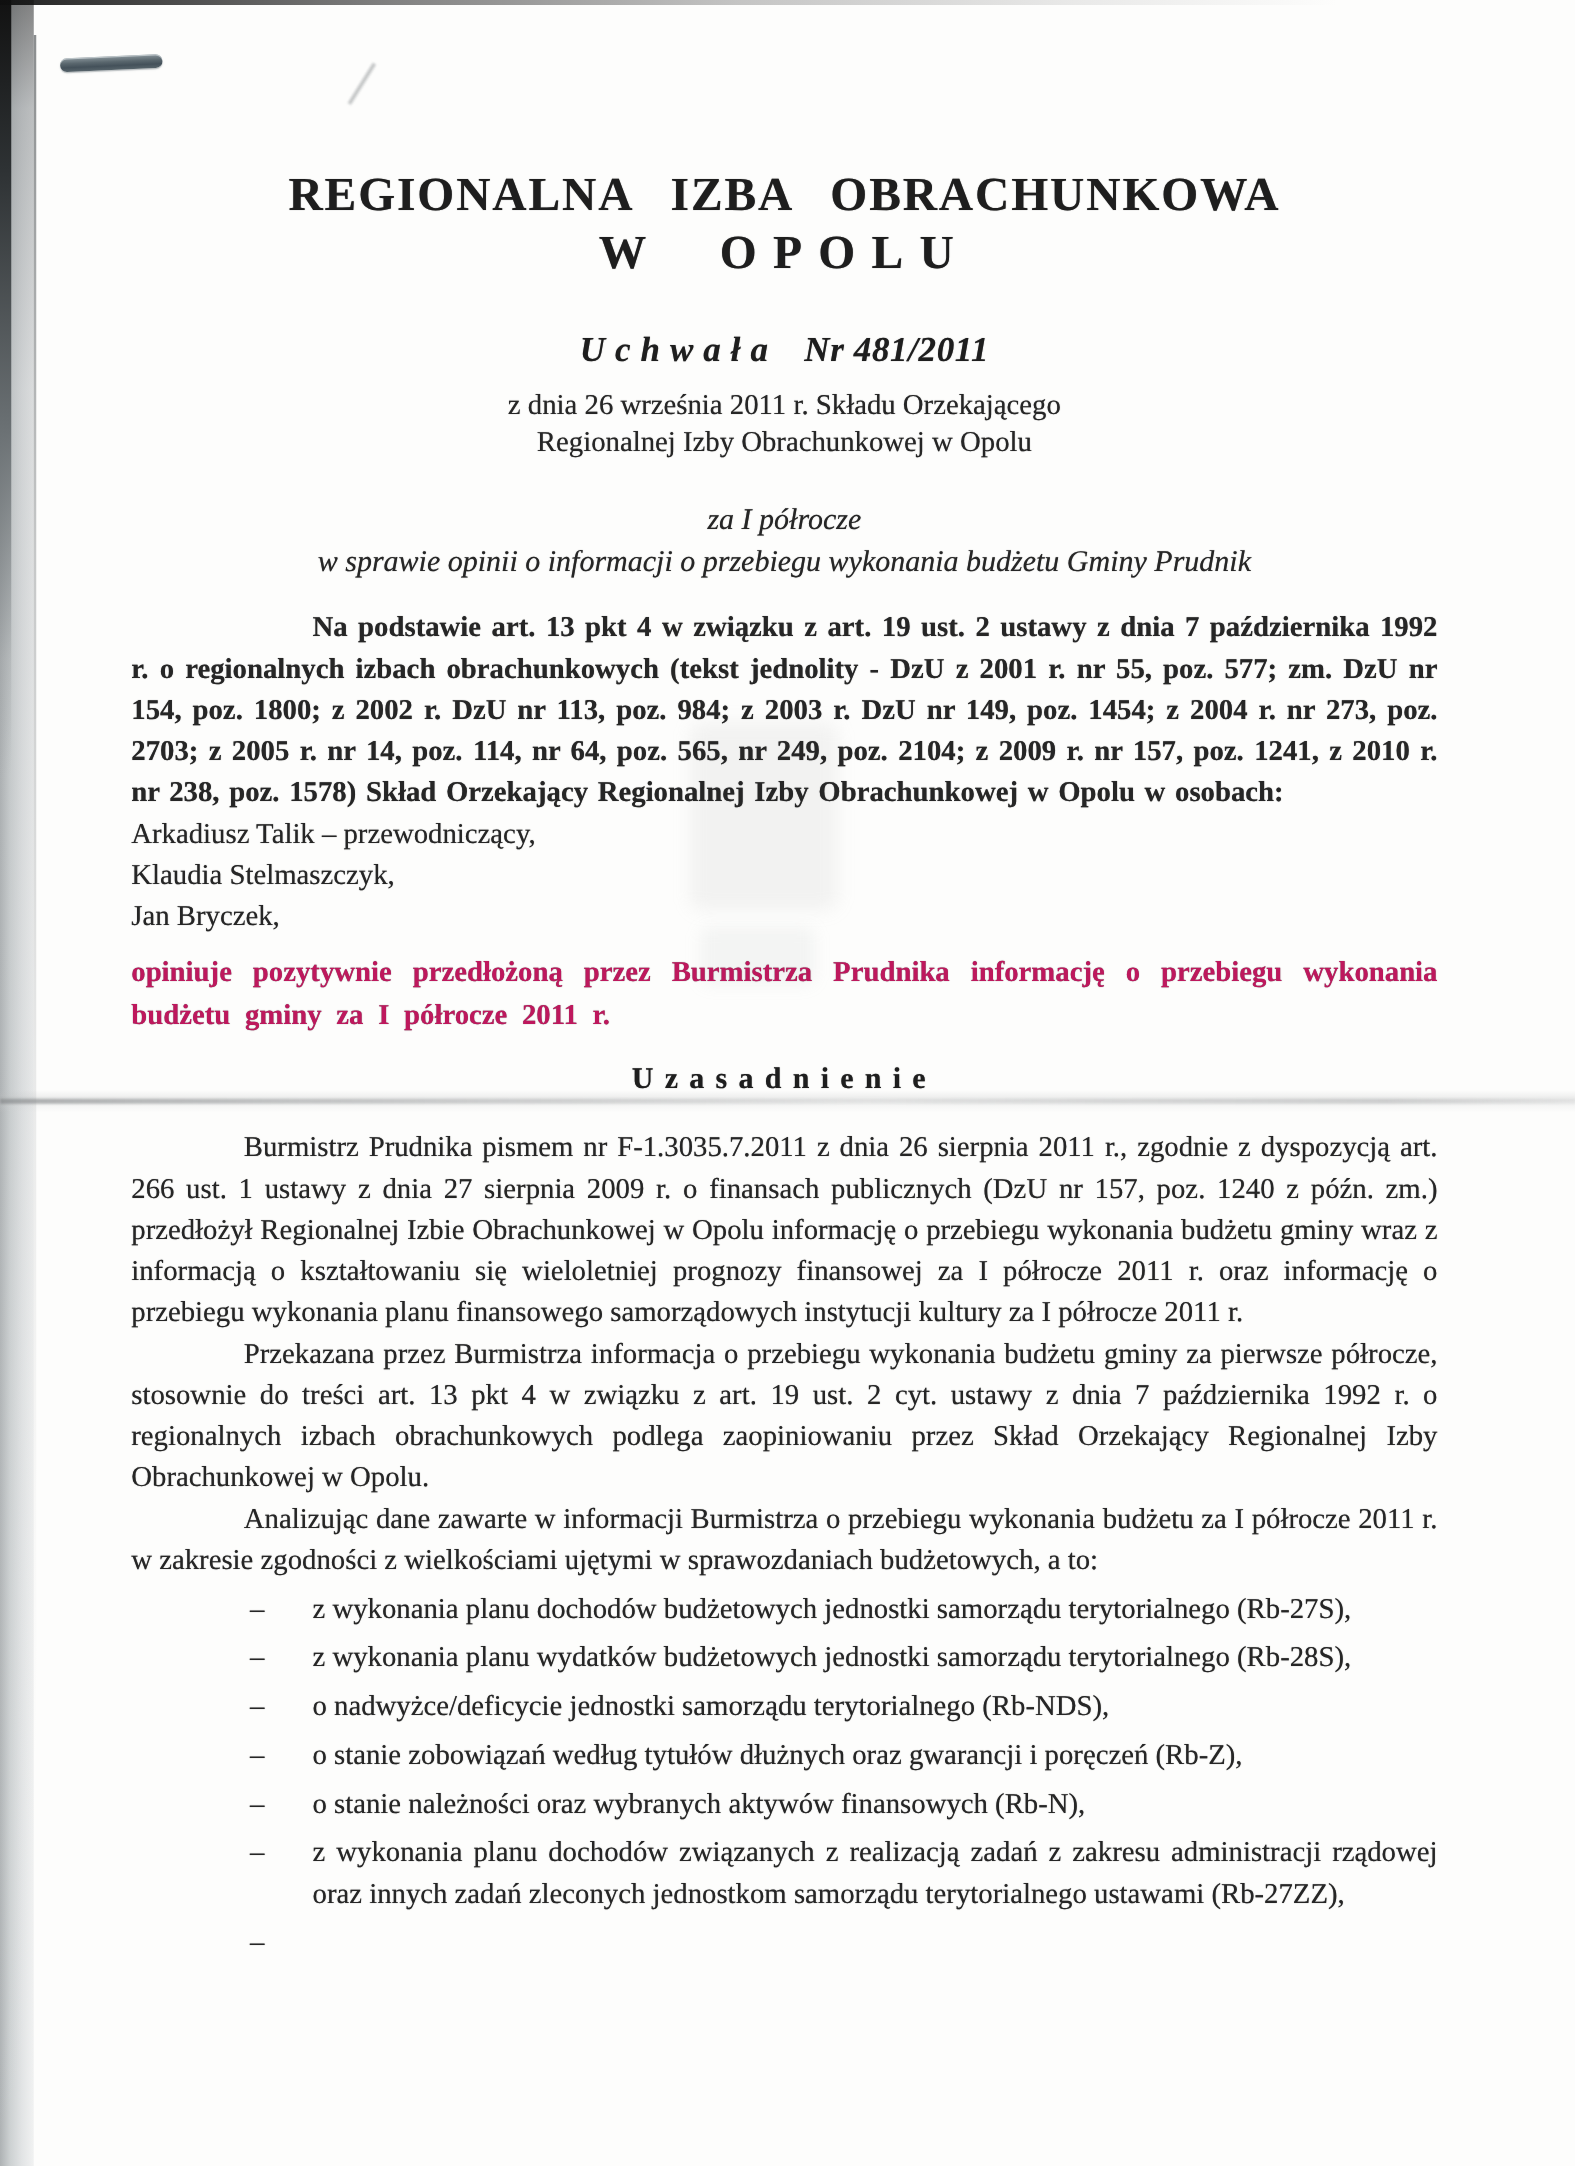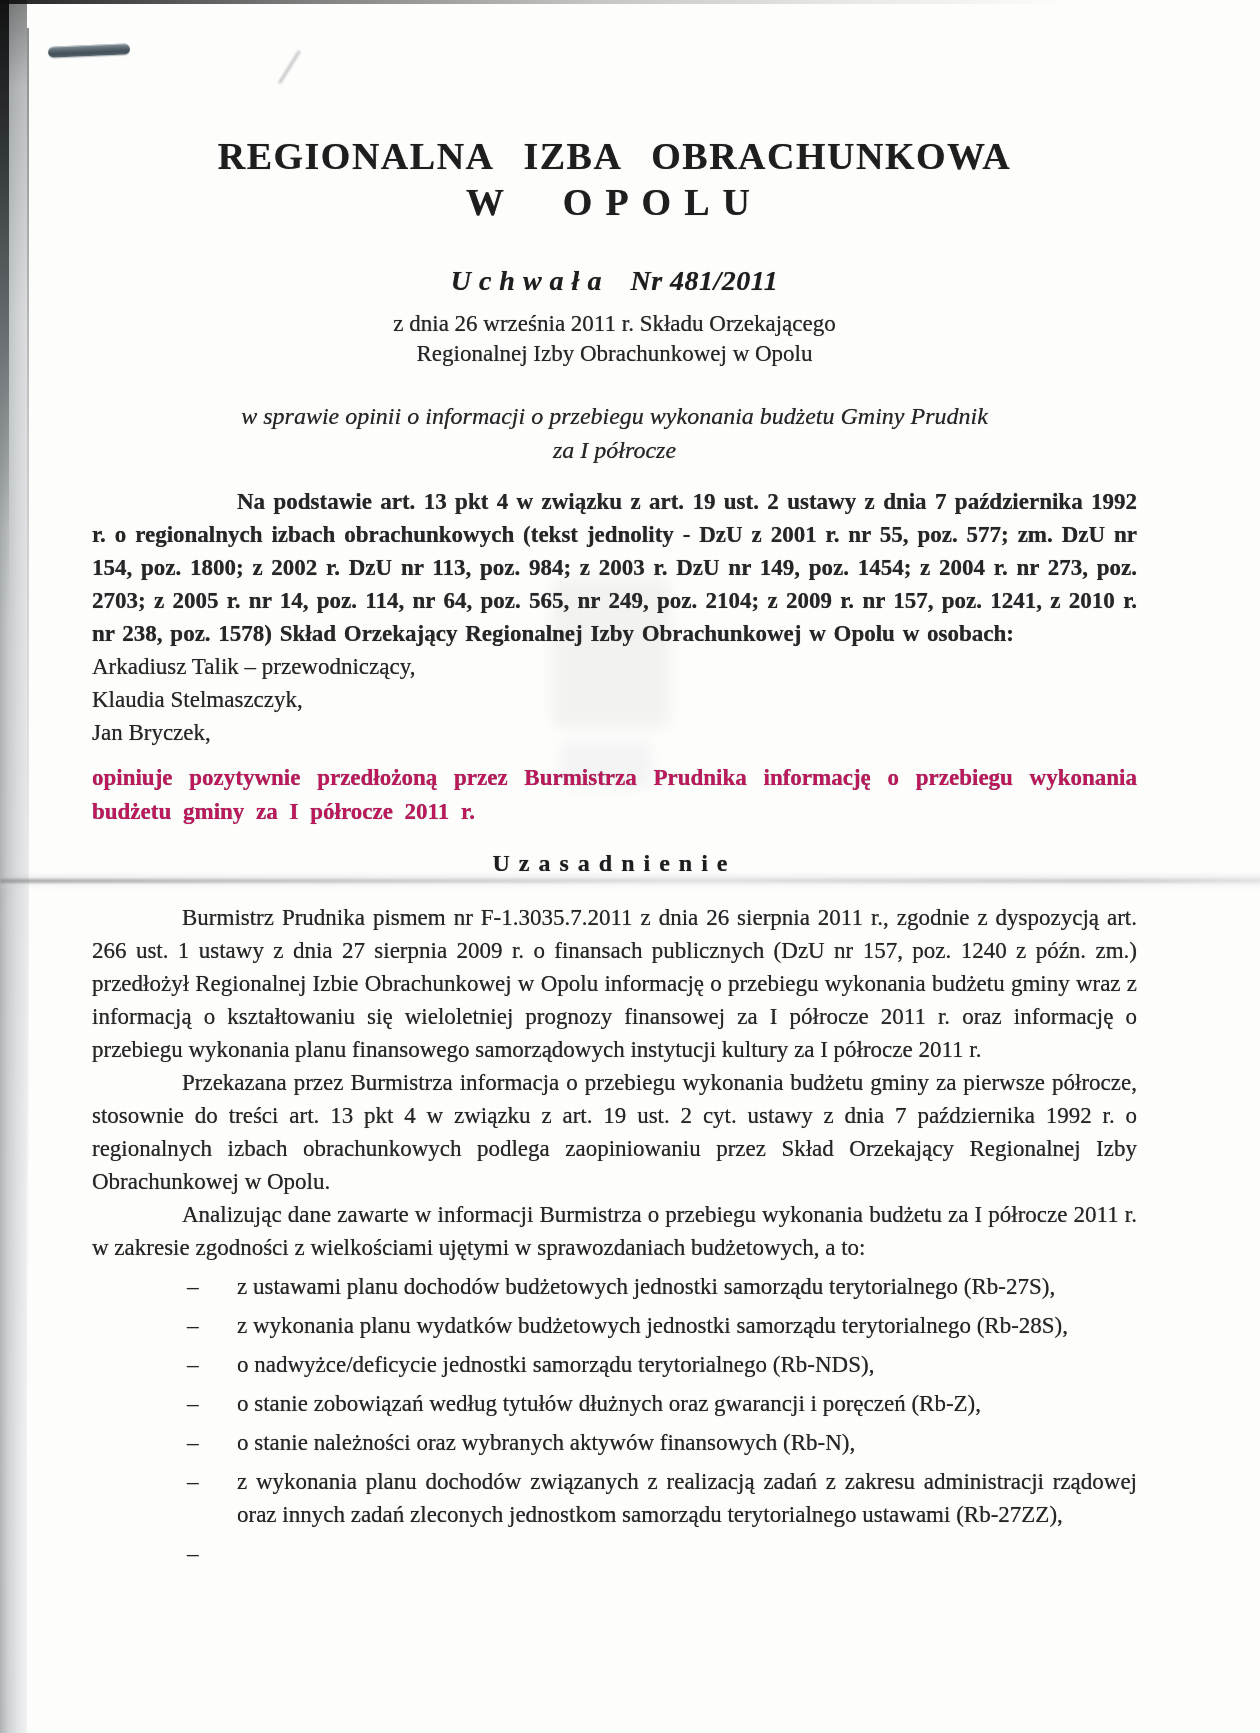--- a/index.html
+++ b/index.html
@@ -58,21 +58,21 @@
     position: absolute; left: 552px; top: 578px; width: 118px; height: 150px;
     background: rgba(175,178,180,.14); filter: blur(7px); border-radius: 10px;
   }
   .ghost-smudge-b {
     position: absolute; left: 560px; top: 742px; width: 92px; height: 46px;
     background: rgba(175,178,180,.12); filter: blur(6px); border-radius: 8px;
   }
 
   
   .doc {
-    position: absolute; left: 92px; top: 0; width: 1045px;
+    position: absolute; left: 105px; top: 0; width: 1045px;
     padding-top: 133px;
     font-size: 23px; line-height: 33px;
     text-shadow: 0 0 0.7px rgba(50,50,50,.75);
   }
   .org-title {
     text-align: center; font-weight: bold;
     font-size: 38px; line-height: 46px;
     letter-spacing: 1.5px; word-spacing: 20px;
     color: #1e1e1e;
   }
@@ -129,22 +129,22 @@
       <span class="label">Uchwała</span>
       <span class="number">Nr 481/2011</span>
     </div>
 
     <div class="session-block">
       <div>z dnia 26 września 2011 r. Składu Orzekającego</div>
       <div>Regionalnej Izby Obrachunkowej w Opolu</div>
     </div>
 
     <div class="subject-block">
+      <div>za I półrocze</div>
       <div>w sprawie opinii o informacji o przebiegu wykonania budżetu Gminy Prudnik</div>
-      <div>za I półrocze</div>
     </div>
 
     <div class="preamble">Na podstawie art. 13 pkt 4 w związku z art. 19 ust. 2 ustawy z dnia 7 października 1992 r. o regionalnych izbach obrachunkowych (tekst jednolity - DzU z 2001 r. nr 55, poz. 577; zm. DzU nr 154, poz. 1800; z 2002 r. DzU nr 113, poz. 984; z 2003 r. DzU nr 149, poz. 1454; z 2004 r. nr 273, poz. 2703; z 2005 r. nr 14, poz. 114, nr 64, poz. 565, nr 249, poz. 2104; z 2009 r. nr 157, poz. 1241, z 2010 r. nr 238, poz. 1578) Skład Orzekający Regionalnej Izby Obrachunkowej w Opolu w osobach:</div>
 
     <div>
       <div class="member-line">Arkadiusz Talik – przewodniczący,</div>
       <div class="member-line">Klaudia Stelmaszczyk,</div>
       <div class="member-line">Jan Bryczek,</div>
     </div>
 
@@ -152,21 +152,21 @@
 
     <div class="justification-heading">Uzasadnienie</div>
 
     <div class="body-par first">Burmistrz Prudnika pismem nr F-1.3035.7.2011 z dnia 26 sierpnia 2011 r., zgodnie z dyspozycją art. 266 ust. 1 ustawy z dnia 27 sierpnia 2009 r. o finansach publicznych (DzU nr 157, poz. 1240 z późn. zm.) przedłożył Regionalnej Izbie Obrachunkowej w Opolu informację o przebiegu wykonania budżetu gminy wraz z informacją o kształtowaniu się wieloletniej prognozy finansowej za I półrocze 2011 r. oraz informację o przebiegu wykonania planu finansowego samorządowych instytucji kultury za I półrocze 2011 r.</div>
     <div class="body-par">Przekazana przez Burmistrza informacja o przebiegu wykonania budżetu gminy za pierwsze półrocze, stosownie do treści art. 13 pkt 4 w związku z art. 19 ust. 2 cyt. ustawy z dnia 7 października 1992 r. o regionalnych izbach obrachunkowych podlega zaopiniowaniu przez Skład Orzekający Regionalnej Izby Obrachunkowej w Opolu.</div>
     <div class="body-par">Analizując dane zawarte w informacji Burmistrza o przebiegu wykonania budżetu za I półrocze 2011 r. w zakresie zgodności z wielkościami ujętymi w sprawozdaniach budżetowych, a to:</div>
 
     <div class="rb-list">
       <div class="rb-item">
         <span class="dash">–</span>
-        <div class="txt">z ustawami planu dochodów budżetowych jednostki samorządu terytorialnego (Rb-27S),</div>
+        <div class="txt">z wykonania planu dochodów budżetowych jednostki samorządu terytorialnego (Rb-27S),</div>
       </div>
       <div class="rb-item">
         <span class="dash">–</span>
         <div class="txt">z wykonania planu wydatków budżetowych jednostki samorządu terytorialnego (Rb-28S),</div>
       </div>
       <div class="rb-item">
         <span class="dash">–</span>
         <div class="txt">o nadwyżce/deficycie jednostki samorządu terytorialnego (Rb-NDS),</div>
       </div>
       <div class="rb-item">

